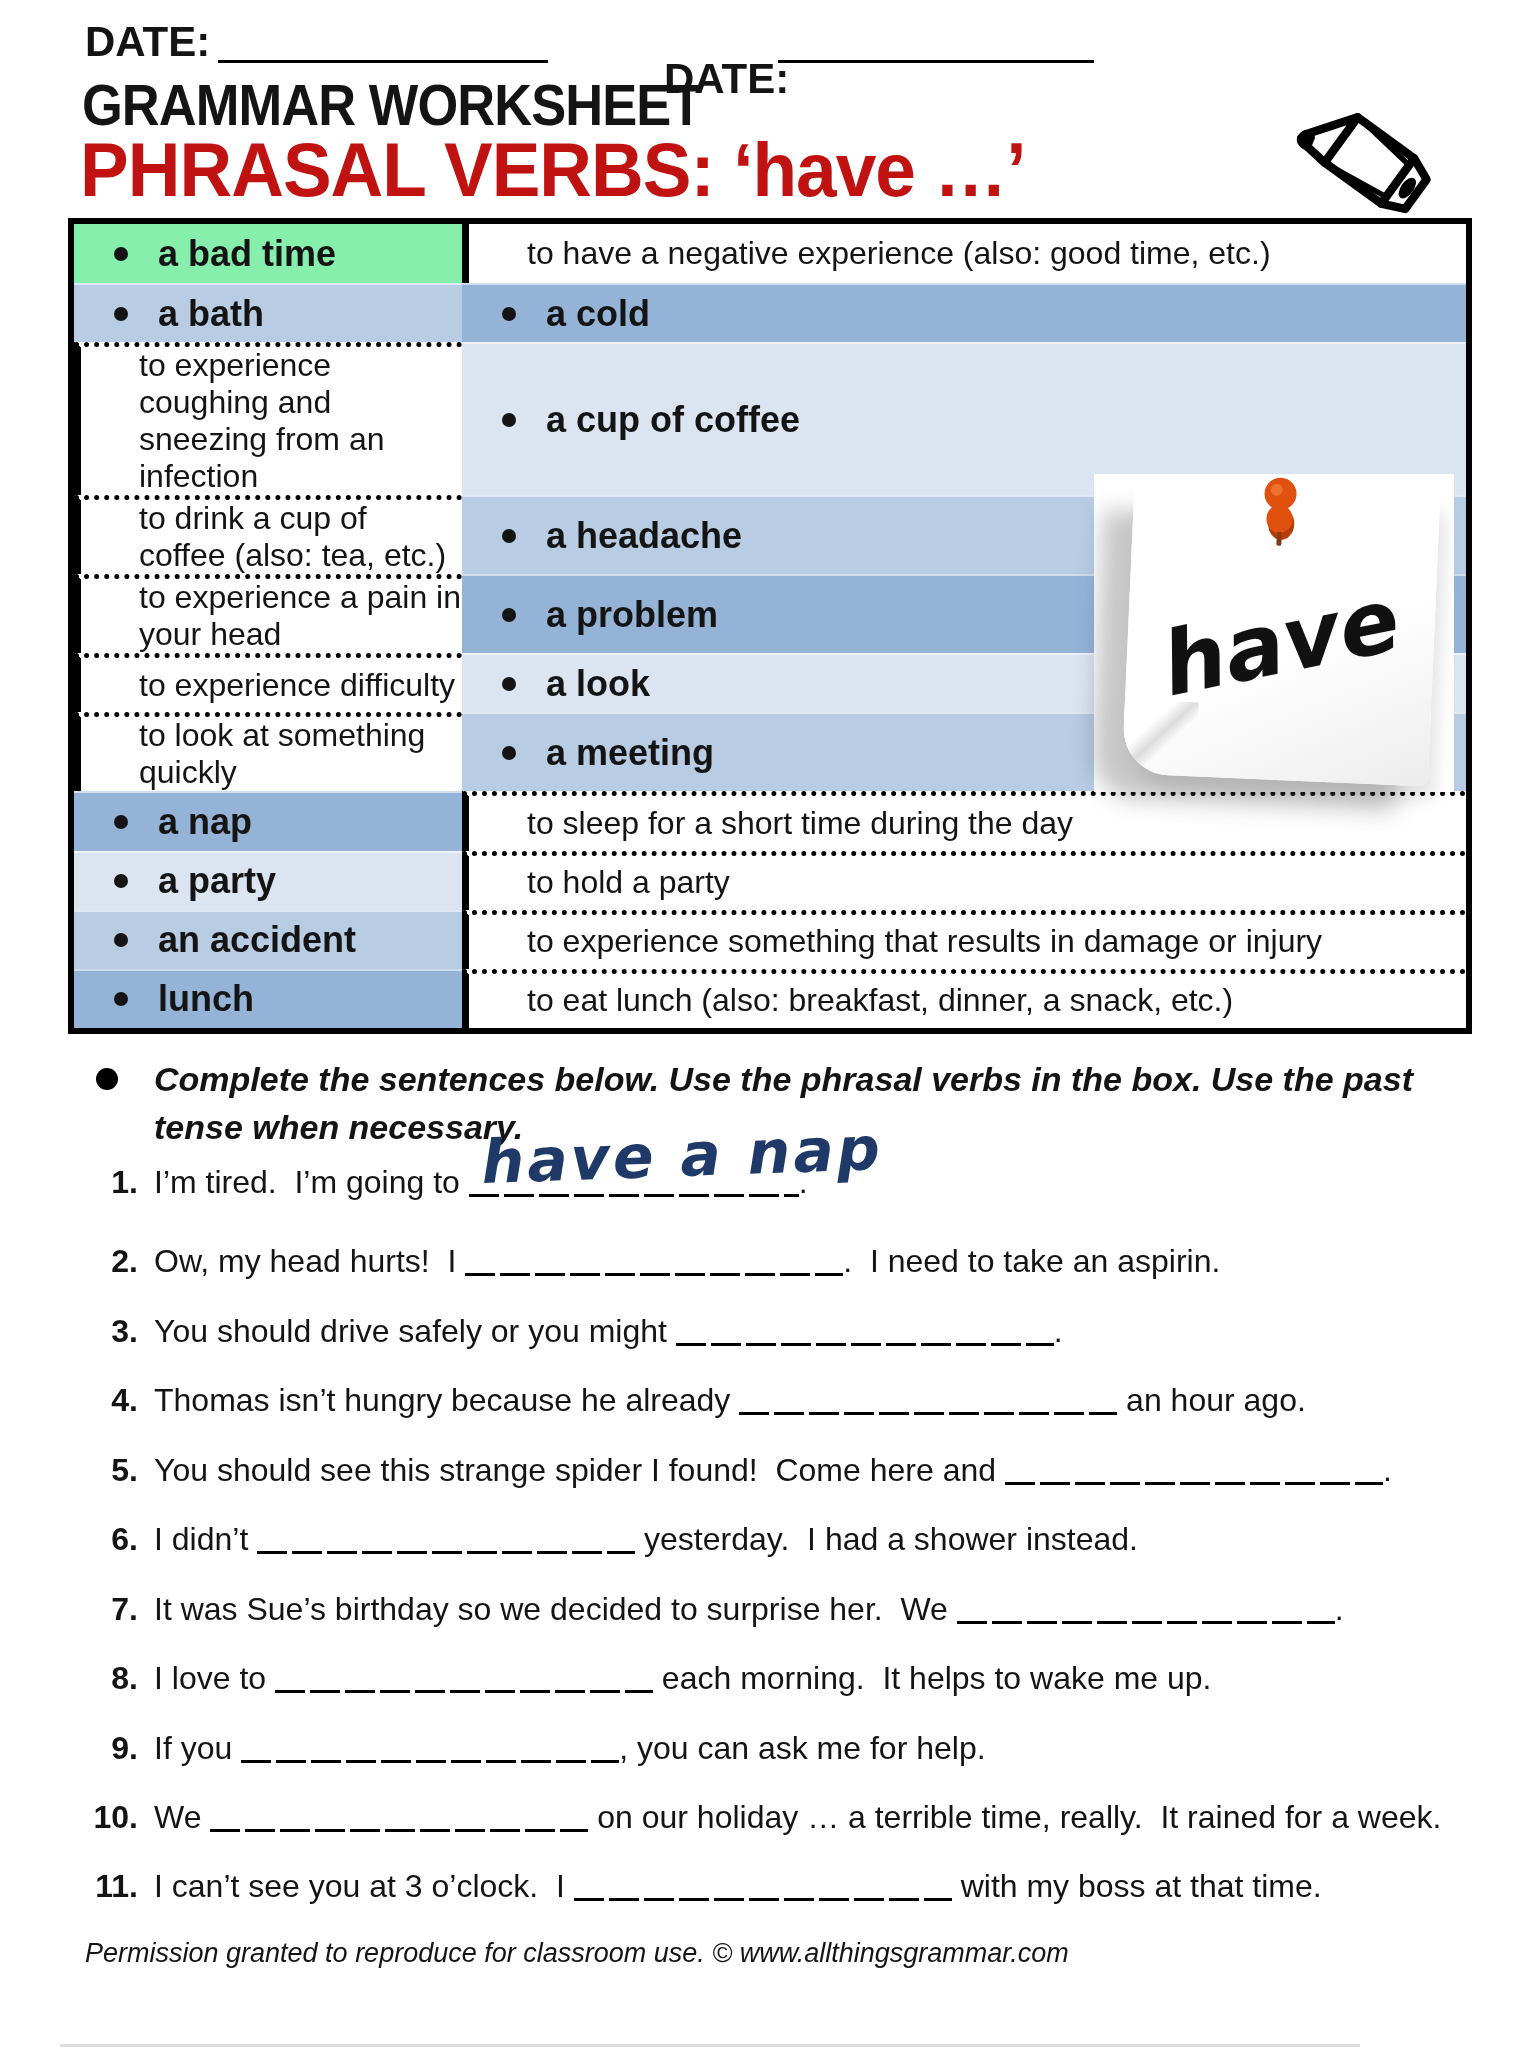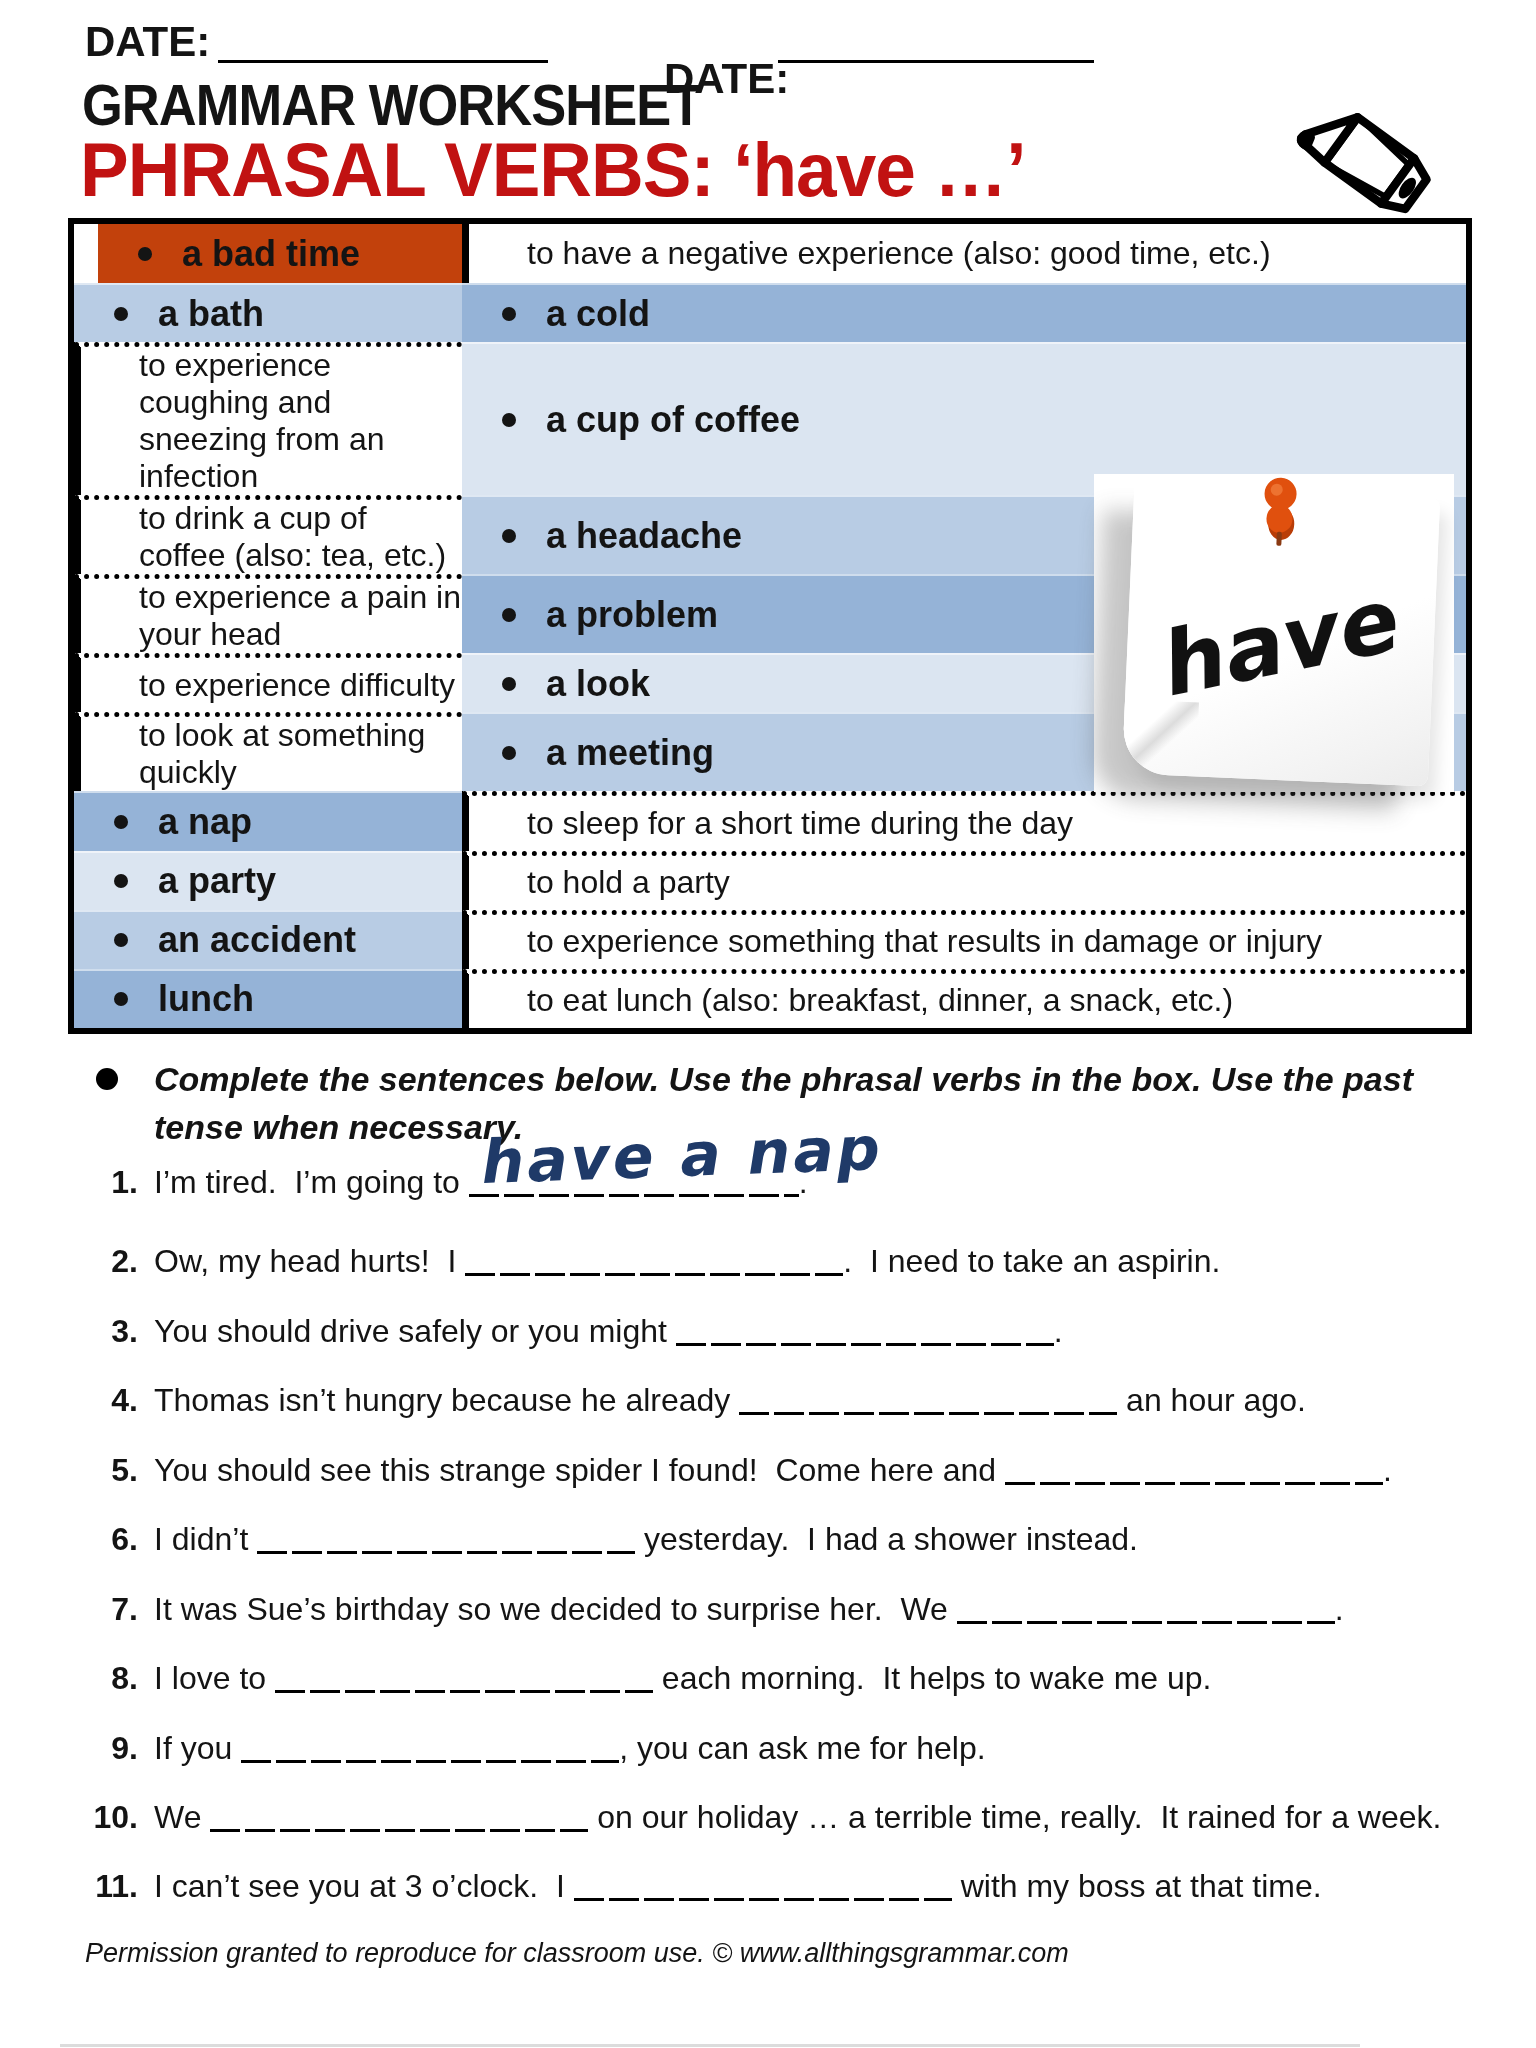--- a/index.html
+++ b/index.html
@@ -114,21 +114,21 @@
       <path d="M38 30 H88 V70 H38 Z"></path>
       <path d="M88 30 L104 37 V63 L88 70 Z"></path>
       <ellipse cx="96.5" cy="50" rx="4.5" ry="8.5" fill="#000" stroke="none"></ellipse>
       <path d="M38 30 L15 62 Q12 69 21 68 L38 70 Z"></path>
       <path d="M15 62 Q12 69 21 68 L19.5 61.5 Z" fill="#000"></path>
       <path d="M42 30 L88 36 M40 70 L88 64" fill="none" stroke-width="4"></path>
     </g>
   </svg>
 
   <div id="vocab-table">
-      <div class="cellL first" style="background: #c2410c; margin-left: 24px;">
+      <div class="cellL first" style="background: #86efac;">
         <span class="dot"></span>
         <span>a bad time</span>
       </div>
       <div class="cellR first">to have a negative experience (also: good time, etc.)</div>
       <div class="cellL" style="background: rgb(184, 204, 228);">
         <span class="dot"></span>
         <span>a bath</span>
       </div>
       <div class="cellL" style="background: rgb(149, 179, 215);">
         <span class="dot"></span>

